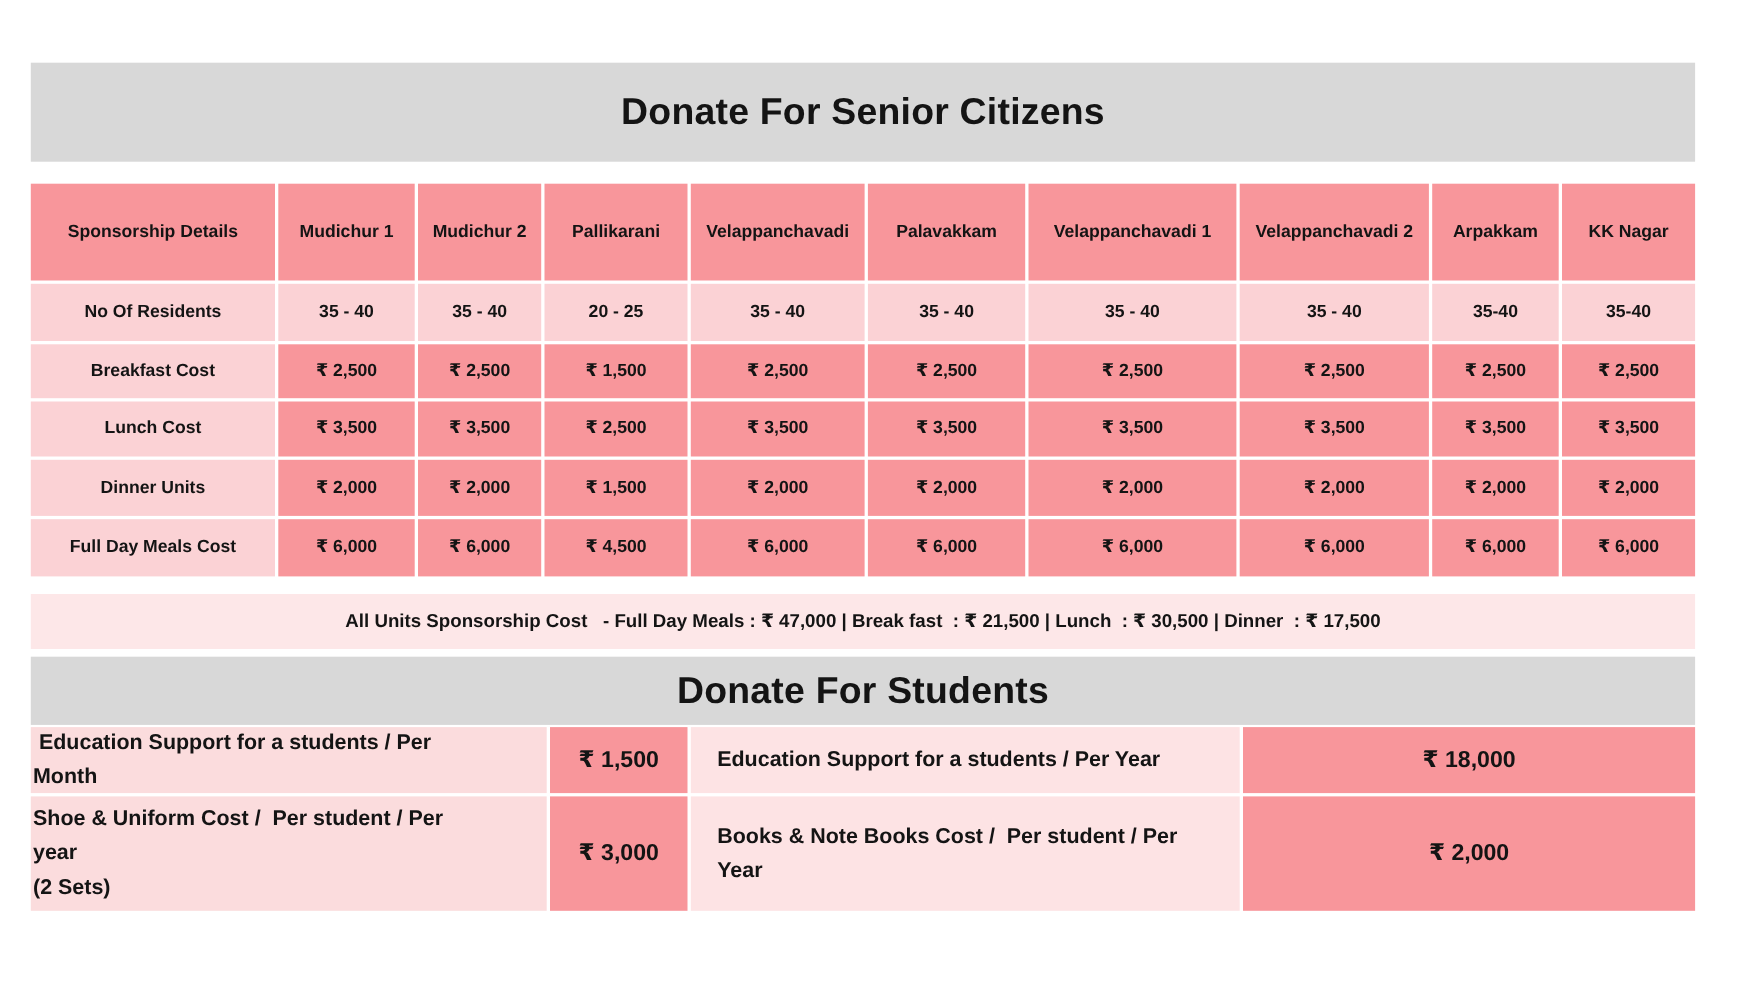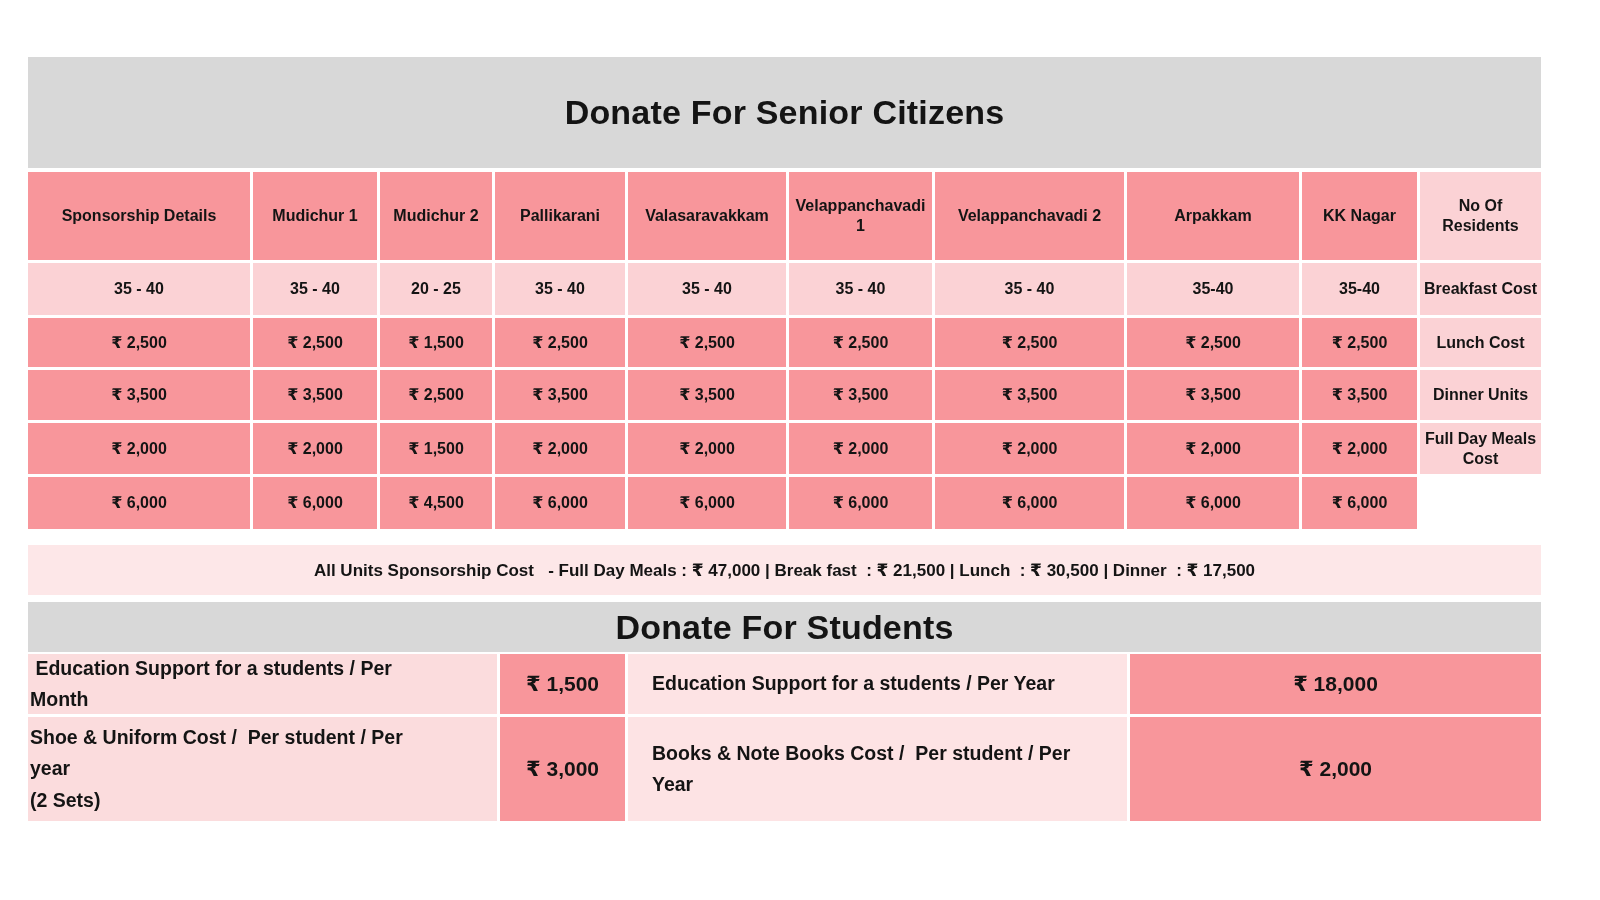--- a/index.html
+++ b/index.html
@@ -3,22 +3,22 @@
 <meta charset="utf-8">
 <style>
   html,body{margin:0;padding:0}
   body{
     width:1600px;height:900px;background:#ffffff;overflow:hidden;
     font-family:"Liberation Sans","DejaVu Sans",sans-serif;
     font-weight:bold;color:#141414;
   }
   .wrap{position:absolute;left:28px;top:57px;width:1513px}
   .band{background:#d8d8d8;display:flex;align-items:center;justify-content:center}
-  .band1{height:111px;margin-bottom:4px}
-  .band2{height:50px;margin-top:7px}
+  .band1{height:90px;margin-bottom:20px}
+  .band2{height:62px;margin-top:7px}
   .band-title{font-size:34px;letter-spacing:.2px}
   .senior-table{
     display:grid;
     grid-template-columns:222px 124px 112px 130px 158px 143px 189px 172px 115px 121px;
     grid-template-rows:88px 52px 49px 50px 51px 52px;
     gap:3px;background:#ffffff;border-radius:26px;
   }
   .cell{display:flex;align-items:center;justify-content:center;text-align:center;font-size:16px;line-height:1.25;padding:0 3px}
   .hdr{background:#f8969b}
   .rlabel{background:#fbd2d5}
@@ -47,21 +47,22 @@
 
   <div class="band band1">
     <div class="band-title">Donate For Senior Citizens</div>
   </div>
 
   <div class="senior-table">
       <div class="cell hdr">Sponsorship Details</div>
       <div class="cell hdr">Mudichur 1</div>
       <div class="cell hdr">Mudichur 2</div>
       <div class="cell hdr">Pallikarani</div>
-      <div class="cell hdr">Valasaravakkam</div>
+      <div class="cell hdr">Velappanchavadi</div>
+      <div class="cell hdr">Palavakkam</div>
       <div class="cell hdr">Velappanchavadi 1</div>
       <div class="cell hdr">Velappanchavadi 2</div>
       <div class="cell hdr">Arpakkam</div>
       <div class="cell hdr">KK Nagar</div>
       <div class="cell rlabel">No Of Residents</div>
       <div class="cell pinklight">35 - 40</div>
       <div class="cell pinklight">35 - 40</div>
       <div class="cell pinklight">20 - 25</div>
       <div class="cell pinklight">35 - 40</div>
       <div class="cell pinklight">35 - 40</div>

